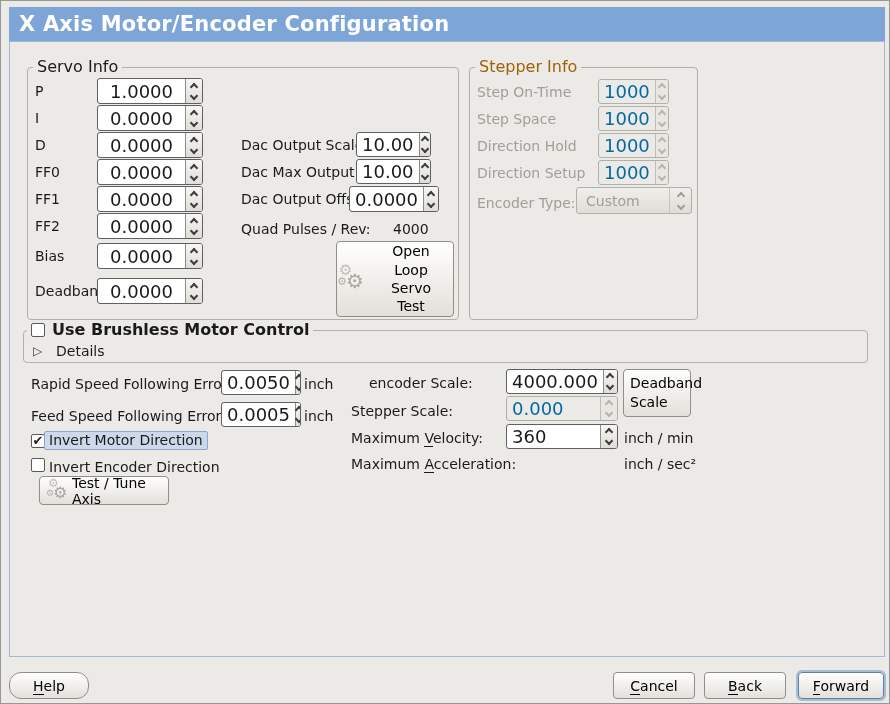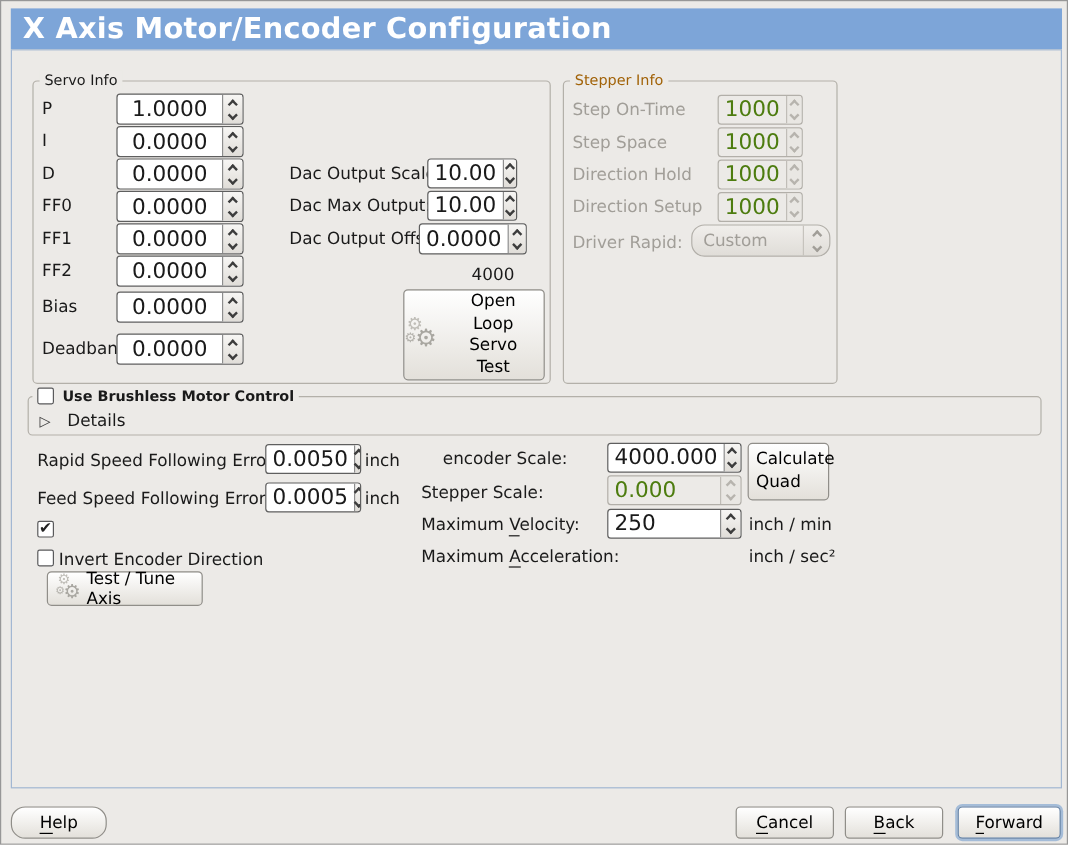--- a/index.html
+++ b/index.html
@@ -7,30 +7,30 @@
   body { font-family:"DejaVu Sans","Liberation Sans",sans-serif; font-size:14px; color:#1a1a1a; }
   #win {
     position:relative; width:890px; height:704px;
     background:#eceae7; border:1px solid #979797; overflow:hidden;
   }
   
   .titlebar {
     position:absolute; left:8px; top:6px; width:876px; height:34px;
     background:#7da5d8; display:flex; align-items:center; padding-left:10px;
   }
-  .titlebar h1 { font-size:24px; font-weight:bold; color:#ffffff; letter-spacing:0.2px; }
+  .titlebar h1 { font-size:21px; font-weight:bold; color:#ffffff; letter-spacing:0.2px; }
   
   .panel {
     position:absolute; left:8px; top:40px; width:876px; height:616px;
     border:1px solid #a2b7d3; background:#eceae7;
   }
   
   .frame { position:absolute; border:1px solid #b3b0a9; border-radius:4px; }
   .legend {
-    position:absolute; background:#eceae7; padding:0 4px; font-size:12px; line-height:16px;
+    position:absolute; background:#eceae7; padding:0 4px; font-size:16px; line-height:16px;
   }
   .legend.disabled { color:#a16207; }
   .lbl { position:absolute; line-height:24px; white-space:nowrap; }
   .lbl.disabled { color:#a19e98; }
   
   .spin {
     position:absolute; display:flex; background:#ffffff;
     border:1px solid #5f5f5f; border-radius:3px; overflow:hidden;
   }
   .spin .entry {
@@ -40,21 +40,21 @@
   .spin .entry.left { justify-content:flex-start; }
   .spin .btns {
     width:17px; border-left:1px solid #8d8d8d;
     background:linear-gradient(#f7f6f4,#e0ddd8);
     display:flex; flex-direction:column; align-items:center; justify-content:center;
   }
   .chev { width:6px; height:6px; }
   .chev.up   { border-left:2px solid #3d3d3d; border-top:2px solid #3d3d3d; transform:rotate(45deg); margin-bottom:2px; }
   .chev.down { border-right:2px solid #3d3d3d; border-bottom:2px solid #3d3d3d; transform:rotate(45deg); margin-top:1px; }
   .spin.disabled { border-color:#b2afa9; background:#eceae7; }
-  .spin.disabled .entry { color:#4d7c0f; }
+  .spin.disabled .entry { color:#0369a1; }
   .spin.disabled .btns { border-left-color:#c0bdb7; background:#e9e7e3; }
   .spin.disabled .chev.up   { border-color:#b7b4ae; }
   .spin.disabled .chev.down { border-color:#b7b4ae; }
   
   .combo {
     position:absolute; display:flex; border:1px solid #b2afa9; border-radius:3px;
     background:linear-gradient(#f0eeeb,#e0ddd8);
   }
   .combo .val { flex:1; display:flex; align-items:center; padding-left:9px; color:#a19e98; }
   .combo .arrows {
@@ -193,20 +193,21 @@
       </div>
   </div>
   <div class="spin" style="left:348px; top:185px; width:90px; height:26px;">
     <div class="entry">0.0000</div>
     <div class="btns">
         <div class="chev up"></div>
         <div class="chev down"></div>
       </div>
   </div>
 
+  <div class="lbl" style="left:240px; top:216px;">Quad Pulses / Rev:</div>
   <div class="lbl" style="left:392px; top:216px;">4000</div>
 
   <div class="btn" style="left:335px; top:240px; width:118px; height:76px;">
     <span class="gears">
       <span class="g1">⚙</span>
         <span class="g2">⚙</span>
         <span class="g3">⚙</span>
     </span>
     <span class="multiline" style="flex:1;">Open
 Loop
@@ -244,22 +245,22 @@
       </div>
   </div>
   <div class="spin disabled" style="left:597px; top:159px; width:71px; height:25px;">
     <div class="entry">1000</div>
     <div class="btns">
         <div class="chev up"></div>
         <div class="chev down"></div>
       </div>
   </div>
 
-  <div class="lbl disabled" style="left:476px; top:190px;">Driver Rapid:</div>
-  <div class="combo" style="left:575px; top:186px; width:116px; height:27px;border-radius:11px;">
+  <div class="lbl disabled" style="left:476px; top:190px;">Encoder Type:</div>
+  <div class="combo" style="left:575px; top:186px; width:116px; height:27px;">
     <div class="val">Custom</div>
     <div class="arrows">
         <div class="chev up"></div>
         <div class="chev down"></div>
       </div>
   </div>
 
   <div class="frame" style="left:22px; top:329px; width:845px; height:33px;"></div>
   <div class="legend" style="left:26px; top:321px; display:flex; align-items:center;">
     <span class="cb" style="position:static; margin-right:7px;"></span>
@@ -290,48 +291,49 @@
 
   <div class="lbl" style="left:368px; top:370px;">encoder Scale:</div>
   <div class="spin" style="left:505px; top:368px; width:112px; height:25px;">
     <div class="entry left">4000.000</div>
     <div class="btns">
         <div class="chev up"></div>
         <div class="chev down"></div>
       </div>
   </div>
   <div class="btn" style="left:622px; top:368px; width:68px; height:48px; justify-content:flex-start; padding-left:6px; text-align:left; line-height:1.35;">
-    <span>Calculate Quad</span>
+    <span>Deadband Scale</span>
   </div>
 
   <div class="lbl" style="left:350px; top:398px;">Stepper Scale:</div>
   <div class="spin disabled" style="left:505px; top:395px; width:112px; height:25px;">
     <div class="entry left">0.000</div>
     <div class="btns">
         <div class="chev up"></div>
         <div class="chev down"></div>
       </div>
   </div>
 
   <div class="lbl" style="left:350px; top:425px;"><span>Maximum </span><span class="mn">V</span><span>elocity:</span></div>
   <div class="spin" style="left:505px; top:423px; width:112px; height:25px;">
-    <div class="entry left">250</div>
+    <div class="entry left">360</div>
     <div class="btns">
         <div class="chev up"></div>
         <div class="chev down"></div>
       </div>
   </div>
   <div class="lbl" style="left:623px; top:425px;">inch / min</div>
 
   <div class="lbl" style="left:350px; top:451px;"><span>Maximum </span><span class="mn">A</span><span>cceleration:</span></div>
   <div class="lbl" style="left:623px; top:451px;">inch / sec²</div>
 
   <div class="cb" style="left:30px; top:433px;">
     <span class="mark">✔</span>
   </div>
+  <div class="hl-label" style="left:43px; top:430px;">Invert Motor Direction</div>
 
   <div class="cb" style="left:30px; top:457px;"></div>
   <div class="lbl" style="left:48px; top:454px;">Invert Encoder Direction</div>
 
   <div class="btn" style="left:38px; top:475px; width:130px; height:29px; justify-content:flex-start; padding-left:6px;">
     <span class="gears small">
       <span class="g1">⚙</span>
         <span class="g2">⚙</span>
         <span class="g3">⚙</span>
     </span>

